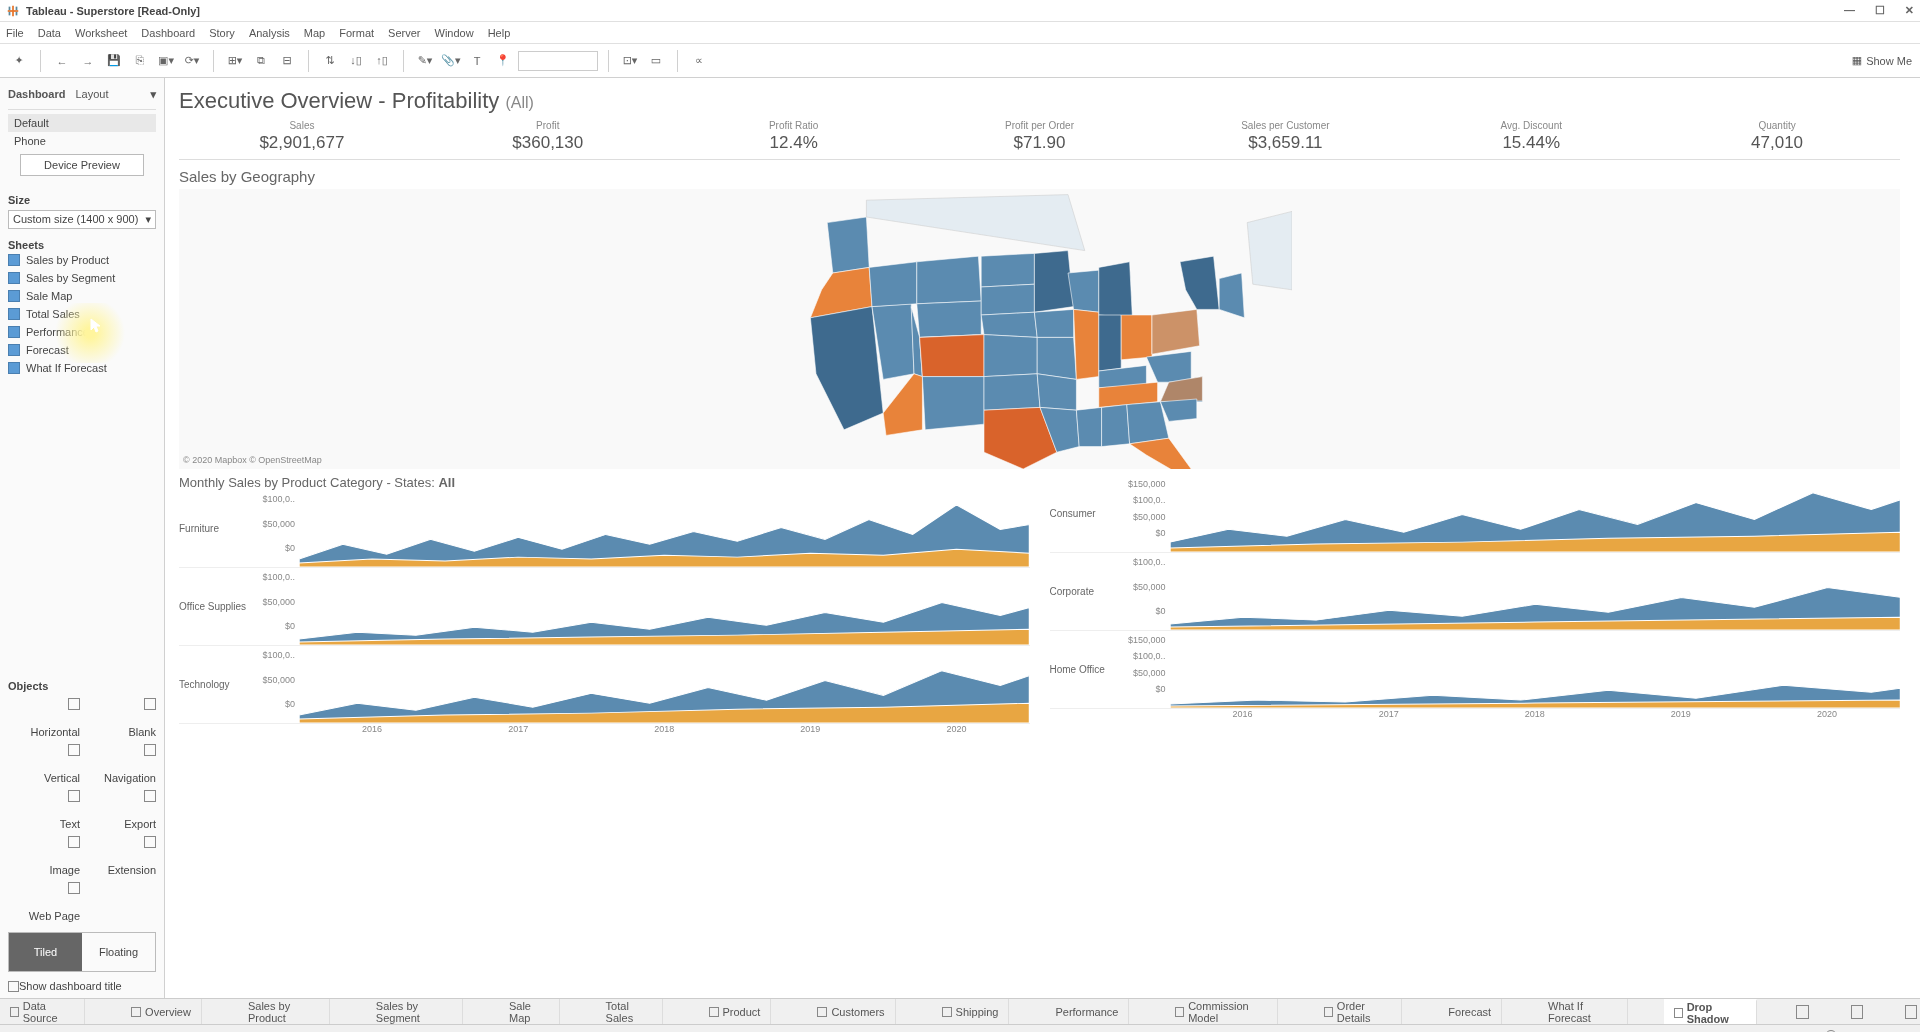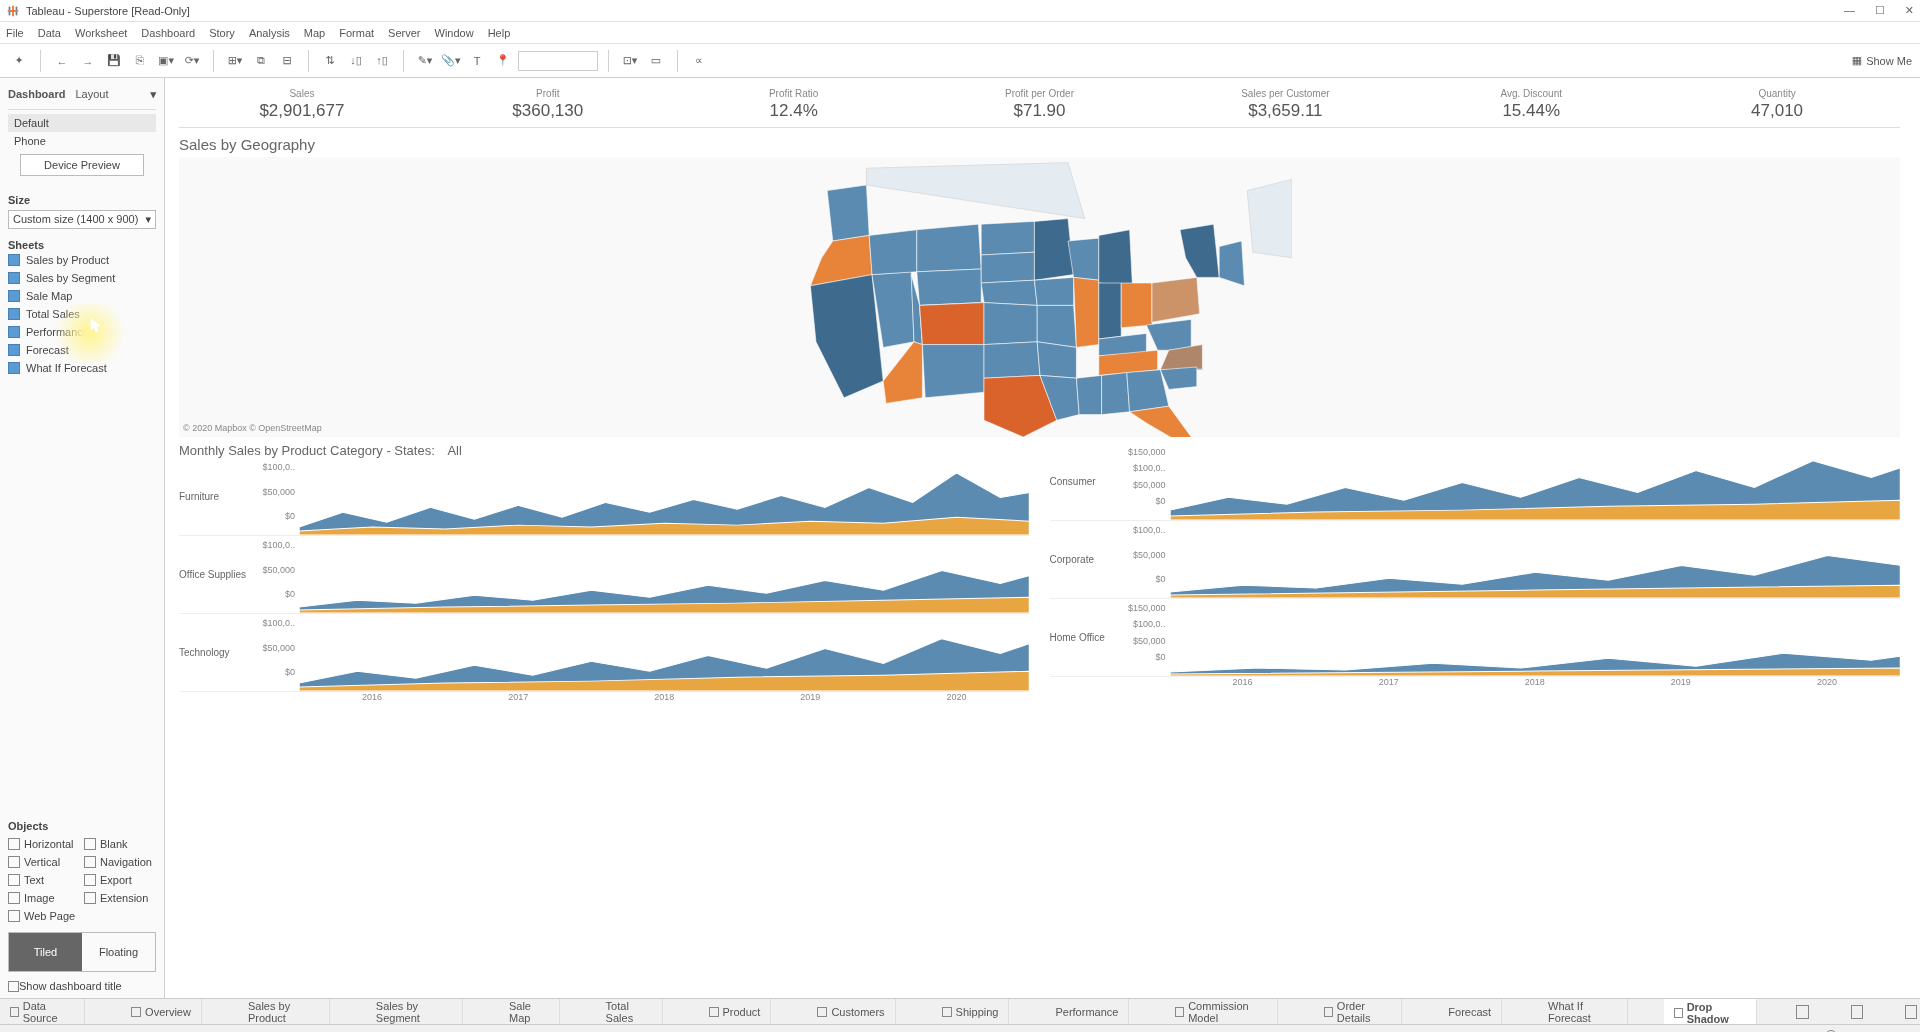--- a/index.html
+++ b/index.html
@@ -1,18 +1,18 @@
 <!DOCTYPE html>
 <html><head>
 <meta charset="utf-8">
 <style>
 * { margin:0; padding:0; box-sizing:border-box; font-family:"Segoe UI",Arial,sans-serif; }
 body { background:#f5f5f5; font-size:11px; color:#444; overflow:hidden; width:1920px; height:1032px; }
 
-.title-bar { height:22px; background:#fff; display:flex; align-items:center; padding:0 6px; border-bottom:1px solid #e0e0e0; }
+.title-bar { height:22px; background:#fff; display:flex; align-items:center; padding:0 6px; border-bottom:1px solid #e0e0e0;font-weight:bold; }
 .title-bar .logo { width:14px; height:14px; margin-right:6px; }
 .title-bar .win-controls { margin-left:auto; display:flex; gap:20px; color:#666; }
 
 .menu-bar { height:22px; background:#fff; display:flex; align-items:center; padding:0 6px; gap:14px; border-bottom:1px solid #e0e0e0; }
 .menu-bar span { color:#555; cursor:pointer; }
 
 .toolbar { height:34px; background:#fff; display:flex; align-items:center; padding:0 8px; gap:4px; border-bottom:1px solid #d0d0d0; }
 .toolbar .tbtn { width:22px; height:22px; display:flex; align-items:center; justify-content:center; color:#666; border-radius:2px; }
 .toolbar .sep { width:1px; height:22px; background:#d0d0d0; margin:0 6px; }
 .toolbar .story-select { width:80px; height:20px; border:1px solid #ccc; background:#fff; }
@@ -30,21 +30,21 @@
 .device-preview { margin:4px auto; padding:4px 10px; border:1px solid #bbb; background:#fff; width:124px; text-align:center; }
 .sec-h { font-weight:bold; margin-top:10px; }
 .size-sel { border:1px solid #bbb; padding:2px 4px; margin-top:4px; background:#fff; display:flex; justify-content:space-between; }
 .sheet-item { display:flex; align-items:center; gap:6px; padding:3px 0; }
 .sheet-icon { width:12px; height:12px; background:#5b9bd5; border:1px solid #4a7fb0; }
 .highlight-spot { position:absolute; width:80px; height:60px; background:radial-gradient(circle,#fff59d 10%,transparent 70%); pointer-events:none; left:50px; top:225px; }
 .cursor-icon { position:absolute; left:90px; top:240px; width:12px; height:16px; }
 
 .objects { margin-top:auto; }
 .obj-grid { display:grid; grid-template-columns:1fr 1fr; gap:2px 4px; margin-top:4px; }
-.obj-item { display:flex; align-items:flex-end; gap:4px; padding:2px 0; }
+.obj-item { display:flex; align-items:flex-end; gap:16px; padding:2px 0;flex-direction:column; }
 .obj-ic { width:12px; height:12px; border:1px solid #888; }
 .toggle-row { display:flex; margin-top:8px; border:1px solid #bbb; }
 .toggle-row span { flex:1; text-align:center; padding:13px; }
 .toggle-row .on { background:#666; color:#fff; }
 .chk-row { display:flex; align-items:center; gap:0; margin-top:8px; }
 .chk { width:11px; height:11px; border:1px solid #888; }
 
 .canvas { flex:1; background:#fff; padding:10px 20px 0 14px; overflow:hidden; }
 .dash-title { font-size:22px; color:#555; font-weight:normal; margin-bottom:6px; }
 .dash-title .all { color:#888; font-size:16px; }
@@ -55,21 +55,21 @@
 .kpi .val { color:#555; font-size:17px; margin-top:2px; }
 
 .sec-title { font-size:15px; color:#666; margin:8px 0 4px; }
 .map-area { height:280px; position:relative; background:#f9f9f9; display:flex; justify-content:center; }
 .map-svg { height:100%; }
 .map-attr { position:absolute; bottom:4px; left:4px; font-size:9px; color:#888; }
 
 .charts-row { display:flex; gap:20px; margin-top:6px; }
 .chart-col { flex:1; }
 .chart-col-title { font-size:13px; color:#666; }
-.chart-col-title b { font-weight:normal;margin-left:9px; }
+.chart-col-title b { font-weight:bold; }
 .mini-chart { display:flex; height:78px; border-bottom:1px solid #eee; }
 .mini-label { width:70px; font-size:10px; color:#666; display:flex; align-items:center; }
 .mini-axis { width:50px; display:flex; flex-direction:column; justify-content:space-between; text-align:right; font-size:9px; color:#888; padding:4px 4px 14px 0; }
 .mini-plot { flex:1; position:relative; }
 .year-axis { display:flex; font-size:9px; color:#888; padding-left:120px; }
 .year-axis span { flex:1; text-align:center; }
 
 .bottom-tabs { height:26px; background:#f0f0f0; border-top:1px solid #ccc; display:flex; align-items:center; font-size:11px;gap:36px; }
 .bottom-tabs .tab { padding:0 10px; height:100%; display:flex; align-items:center; gap:4px; border-right:1px solid #ddd; color:#555; }
 .bottom-tabs .tab.active { background:#fff; border-top:2px solid #fff; font-weight:bold; }
@@ -252,20 +252,23 @@
         <span>Floating</span>
       </div>
       <div class="chk-row">
         <div class="chk"></div>
         <span>Show dashboard title</span>
       </div>
     </div>
   </div>
 
   <div class="canvas">
+    <div class="dash-title">
+      <span>Executive Overview - Profitability</span> <span class="all">(All)</span>
+    </div>
     <div class="kpi-row">
       <div class="kpi">
           <div class="lbl">Sales</div>
           <div class="val">$2,901,677</div>
         </div>
       <div class="kpi">
           <div class="lbl">Profit</div>
           <div class="val">$360,130</div>
         </div>
       <div class="kpi">

